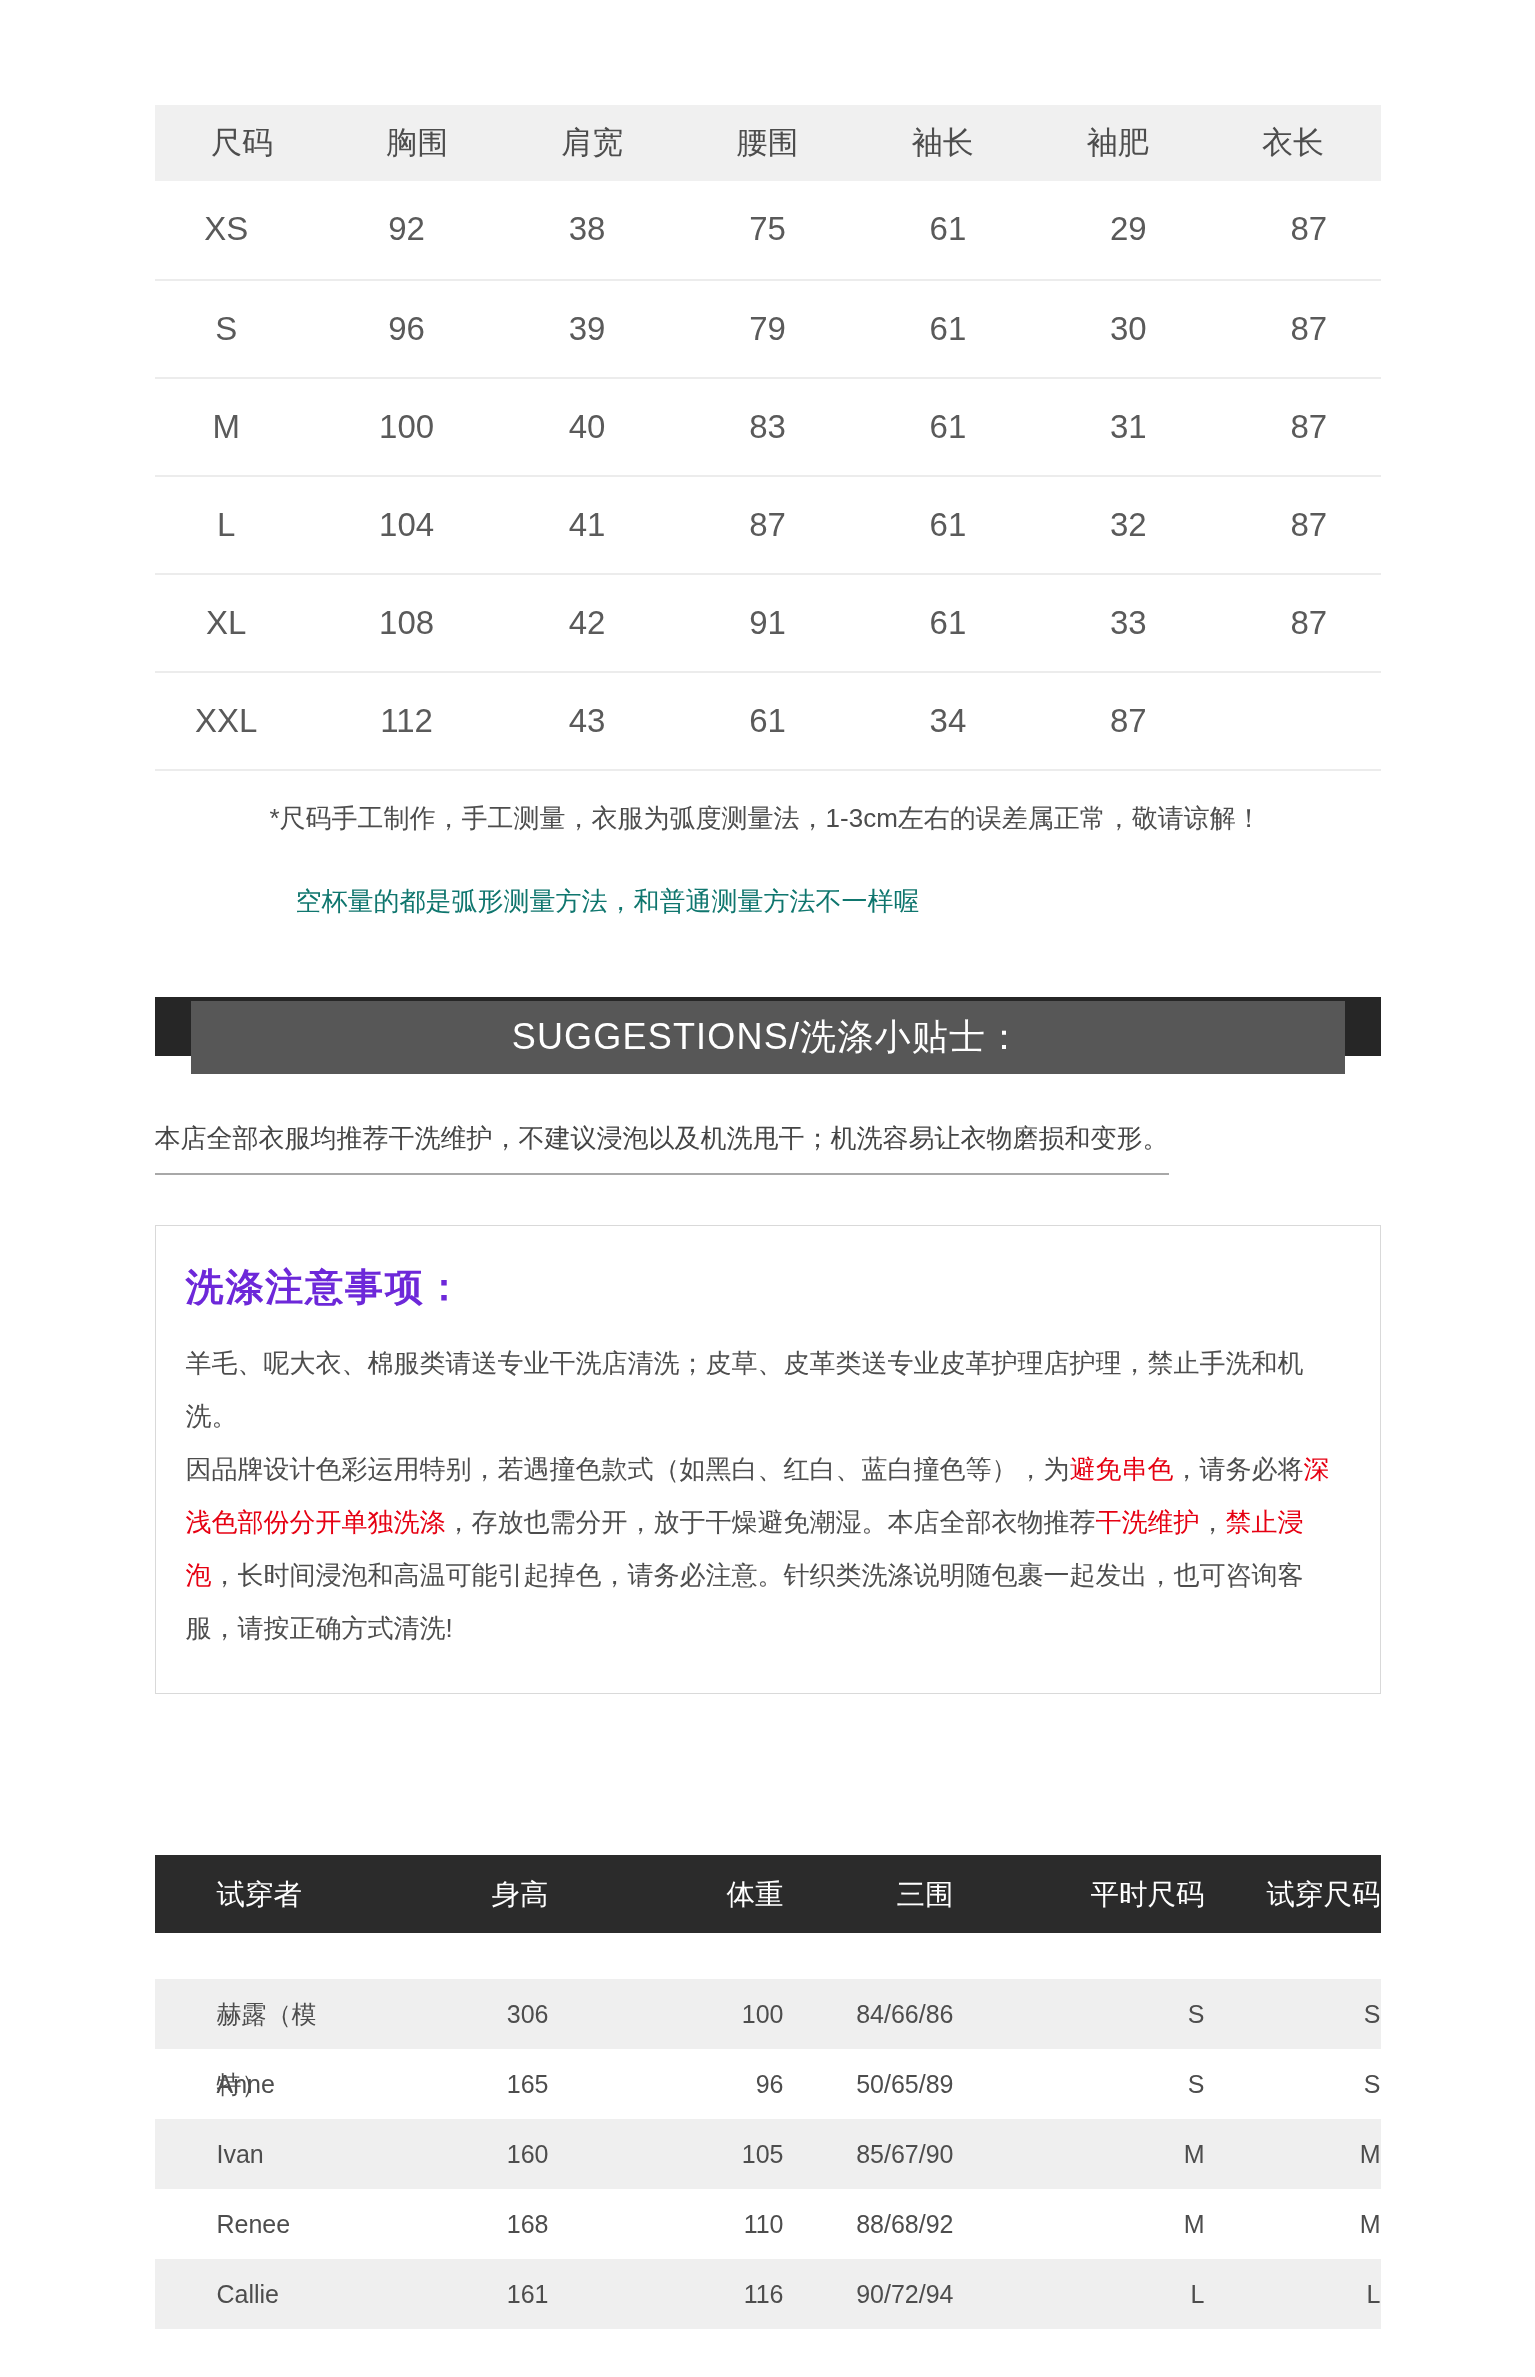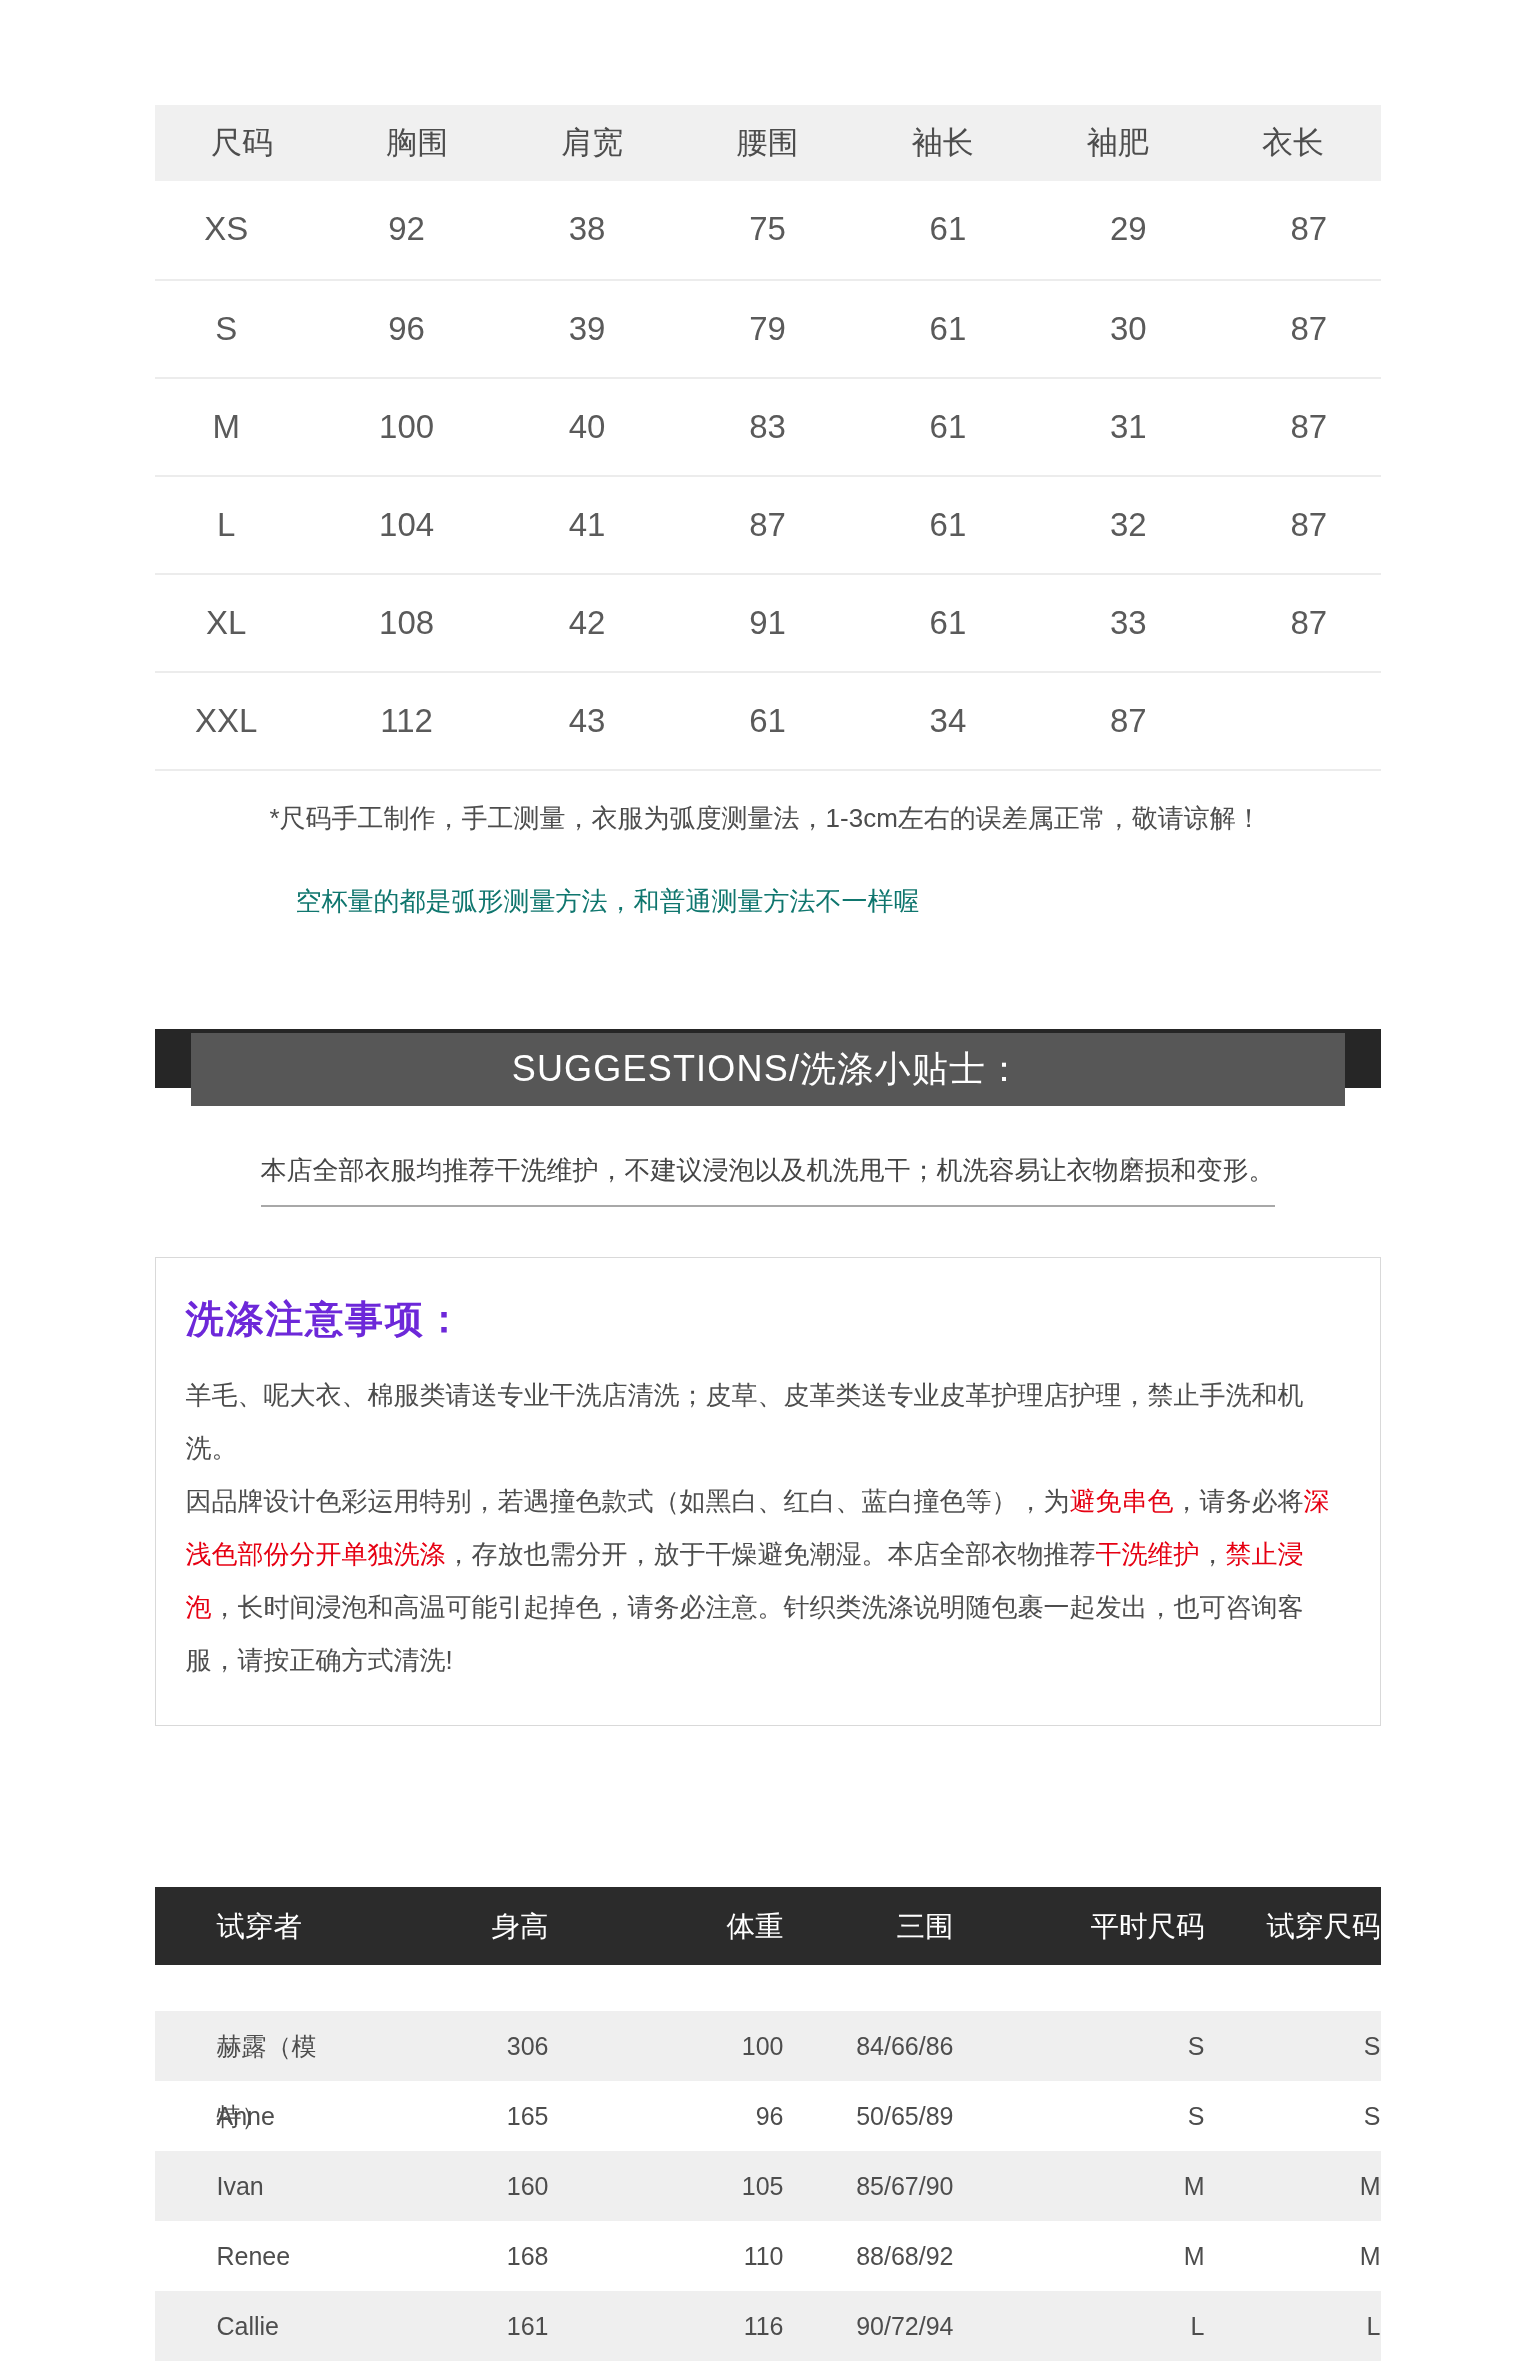--- a/index.html
+++ b/index.html
@@ -26,31 +26,31 @@
   }
   .size-row + .size-row { border-top:2.5px solid #ececec; }
   .size-head > div, .size-row > div { text-align:center; }
 
   
   .note1 { margin-top:30px; margin-left:115px; font-size:26px; color:#4d4d4d; }
   .note2 { margin-top:48px; margin-left:141px; font-size:26px; color:#0f766e; }
 
   
   .banner {
-    margin-top:110px; height:59px;
+    margin-top:78px; height:59px;
     background:#262626; padding:3.7px 36px;
   }
   .banner-inner {
     height:73px; background:#575757;
     display:flex; align-items:center; justify-content:center;
     color:#ffffff; font-size:36px; letter-spacing:1.2px;
   }
 
   
-  .intro-wrap { margin-top:65px; text-align:center;text-decoration:underline; }
+  .intro-wrap { margin-top:65px; text-align:left;text-decoration:underline; }
   .intro {
     display:inline-block; font-size:26px; color:#454545;
     padding-bottom:17.3px; border-bottom:2.5px solid #a8a8a8;
   }
 
   
   .care-box {
     margin-top:50px; border:1.9px solid #d9d9d9;
     padding:36px 30px 38px 30px;
   }

